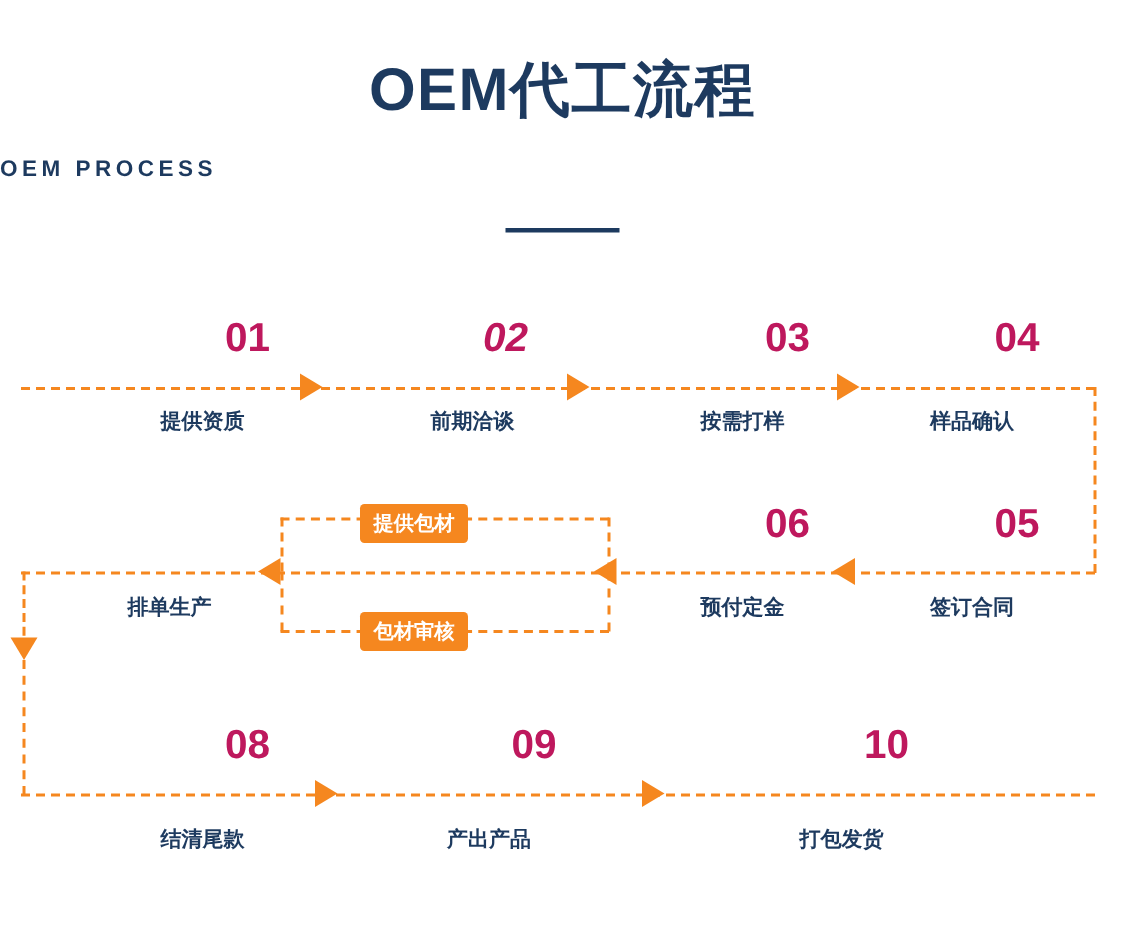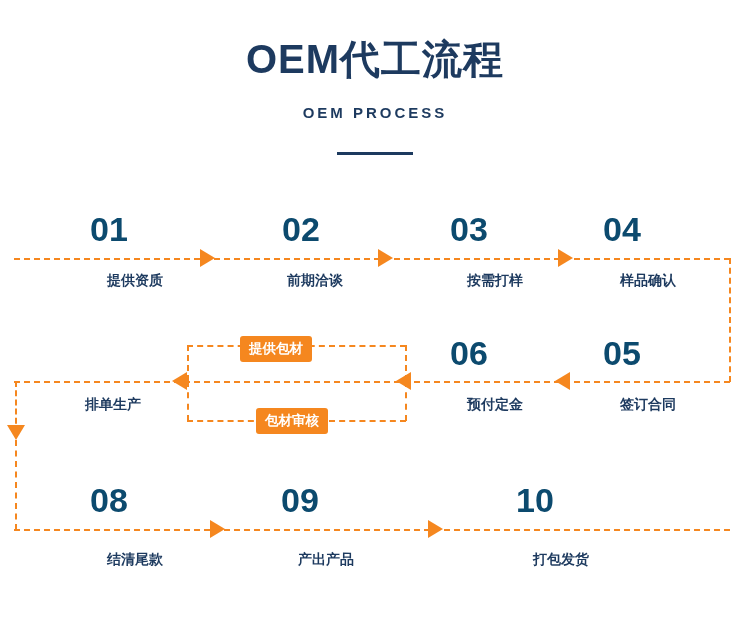--- a/index.html
+++ b/index.html
@@ -15,37 +15,37 @@
   
   .title {
     position:absolute; left:0; top:32px; width:750px;
     text-align:center;
     font-size:40px; font-weight:bold;
     color:#1d3a5f;
     letter-spacing:1px;
   }
   .subtitle {
     position:absolute; left:0; top:104px; width:750px;
-    text-align:center;
+    text-align:left;
     font-size:15px; font-weight:bold;
     color:#1d3a5f;
     letter-spacing:3px;
   }
   .rule {
     position:absolute; left:337px; top:152px;
     width:76px; height:3px;
     background:#1d3a5f;
   }
 
   
   .step-num {
     position:absolute;
-    font-size:34px; font-weight:bold;
-    color:#0c4a6e;
-    text-align:left;
+    font-size:27px; font-weight:bold;
+    color:#be185d;
+    text-align:right;
     width:90px;
   }
   .step-label {
     position:absolute;
     font-size:14px; font-weight:bold;
     color:#1d3a5f;
     text-align:center;
     width:120px;
   }
   .chip {
@@ -99,21 +99,21 @@
   <div class="title">OEM代工流程</div>
   <div class="subtitle">OEM PROCESS</div>
   <div class="rule"></div>
 
   <div class="hline" style="left:14px; top:258px; width:716px;"></div>
   <div class="arrow right" style="left:200px; top:249px;"></div>
   <div class="arrow right" style="left:378px; top:249px;"></div>
   <div class="arrow right" style="left:558px; top:249px;"></div>
 
   <div class="step-num" style="left:90px; top:210px;">01</div>
-  <div class="step-num" style="left:282px; top:210px;">02</div>
+  <div class="step-num" style="left:262px; top:210px;font-style:italic;">02</div>
   <div class="step-num" style="left:450px; top:210px;">03</div>
   <div class="step-num" style="left:603px; top:210px;">04</div>
 
   <div class="step-label" style="left:75px; top:272px;">提供资质</div>
   <div class="step-label" style="left:435px; top:272px;">按需打样</div>
   <div class="step-label" style="left:255px; top:272px;">前期洽谈</div>
   <div class="step-label" style="left:588px; top:272px;">样品确认</div>
 
   <div class="vline" style="left:729px; top:258px; height:124px;"></div>
 
@@ -130,21 +130,21 @@
   <div class="step-label" style="left:588px; top:396px;">签订合同</div>
 
   <div class="vline" style="left:187px; top:345px; height:36px;"></div>
   <div class="hline" style="left:187px; top:345px; width:219px;"></div>
   <div class="vline" style="left:405px; top:345px; height:36px;"></div>
   <div class="vline" style="left:187px; top:381px; height:40px;"></div>
   <div class="hline" style="left:187px; top:420px; width:219px;"></div>
   <div class="vline" style="left:405px; top:381px; height:40px;"></div>
 
   <div class="chip" style="left:240px; top:336px;text-align:center;">提供包材</div>
-  <div class="chip" style="left:240px; top:408px;margin-left:16px;">包材审核</div>
+  <div class="chip" style="left:240px; top:408px;">包材审核</div>
 
   <div class="vline" style="left:15px; top:381px; height:52px;"></div>
   <div class="arrow down" style="left:7px; top:425px;"></div>
   <div class="vline" style="left:15px; top:440px; height:90px;"></div>
 
   <div class="hline" style="left:14px; top:529px; width:716px;"></div>
   <div class="arrow right" style="left:210px; top:520px;"></div>
   <div class="arrow right" style="left:428px; top:520px;"></div>
 
   <div class="step-num" style="left:90px; top:481px;">08</div>

